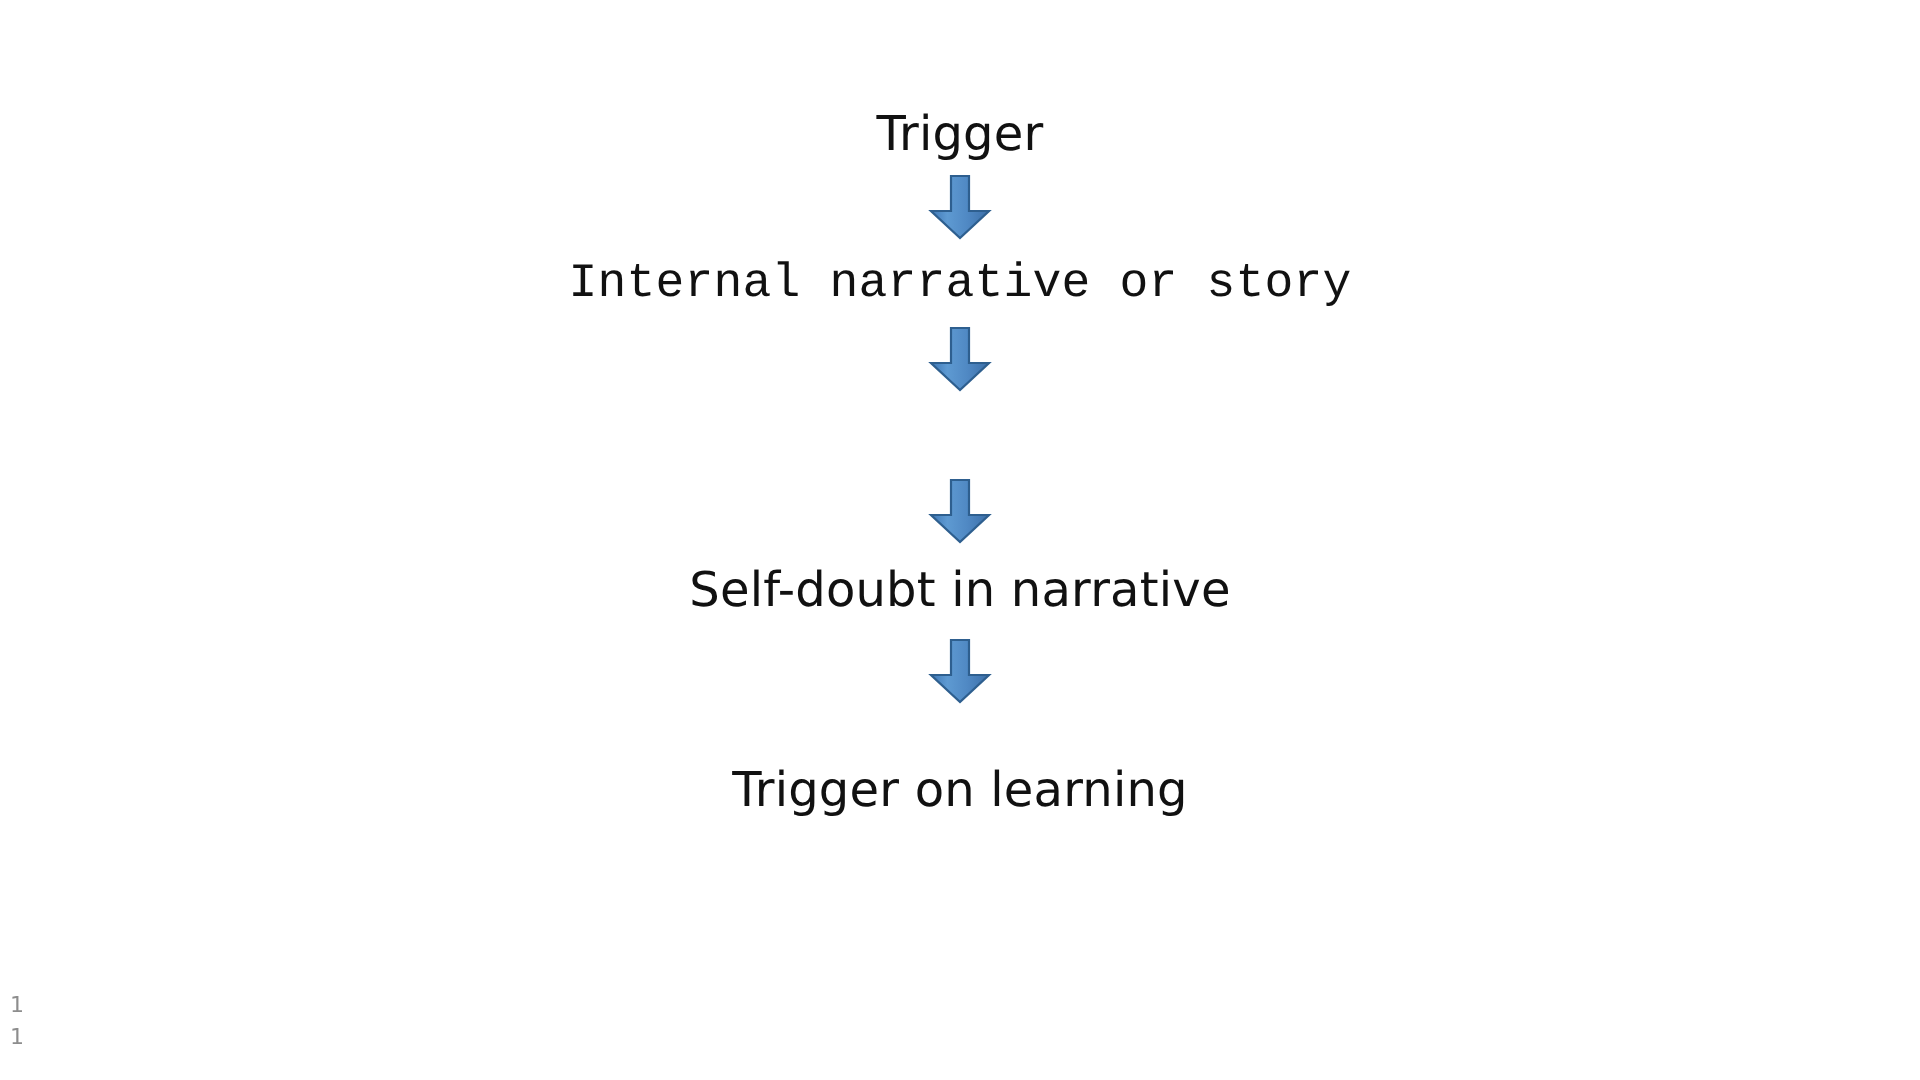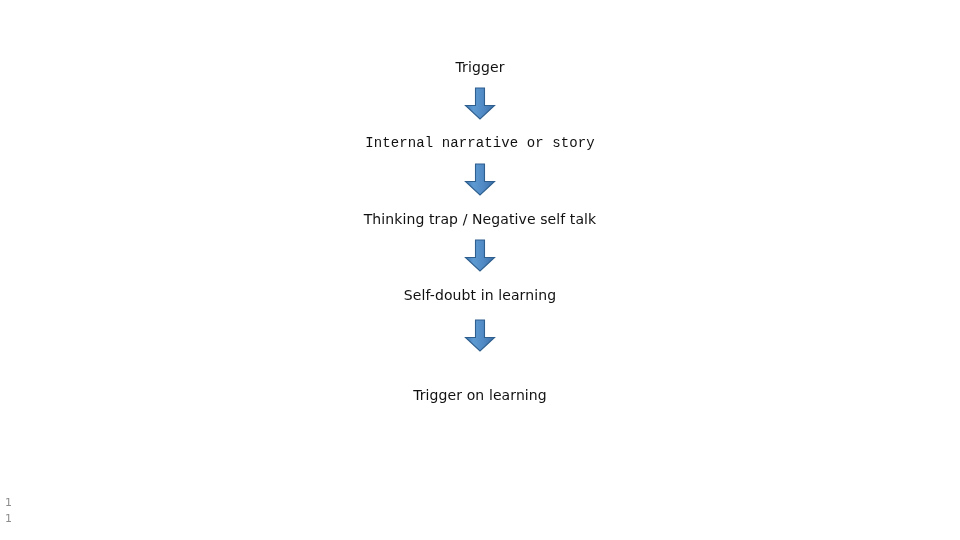--- a/index.html
+++ b/index.html
@@ -26,21 +26,21 @@
     height: 540px;
   }
   .node-text {
     position: absolute;
     left: 0;
     width: 960px;
     text-align: center;
     color: #111111;
     font-family: "DejaVu Sans", "Liberation Sans", sans-serif;
     font-weight: 400;
-    font-size: 14px;
+    font-size: 24px;
     line-height: 24px;
     letter-spacing: 0.1px;
     white-space: nowrap;
   }
   .node-1 { top: 55px; }
   .node-2 { top: 131px; font-family: Liberation Mono, monospace; }
   .node-3 { top: 207px; }
   .node-4 { top: 283px; }
   .node-5 { top: 383px; }
 
@@ -104,37 +104,36 @@
             <stop offset="0%" stop-color="#3F77B5"></stop>
             <stop offset="28%" stop-color="#5E9AD2"></stop>
             <stop offset="62%" stop-color="#5089C4"></stop>
             <stop offset="100%" stop-color="#3C6FA8"></stop>
           </linearGradient>
         </defs>
         <path d="M 11.5 1 L 20.5 1 L 20.5 18.5 L 30.5 18.5 L 16 32 L 1.5 18.5 L 11.5 18.5 Z" fill="url(#ag2)" stroke="#2E5F8F" stroke-width="1.1" stroke-linejoin="miter"></path>
       </svg>
     </div>
 
-    <div class="node-text node-3">Thinking trap / Negative self talk</div>
 
     <div class="arrow arrow-3">
       <svg viewBox="0 0 32 33" xmlns="http://www.w3.org/2000/svg">
         <defs>
           <linearGradient id="ag3" x1="0" y1="0" x2="1" y2="0">
             <stop offset="0%" stop-color="#3F77B5"></stop>
             <stop offset="28%" stop-color="#5E9AD2"></stop>
             <stop offset="62%" stop-color="#5089C4"></stop>
             <stop offset="100%" stop-color="#3C6FA8"></stop>
           </linearGradient>
         </defs>
         <path d="M 11.5 1 L 20.5 1 L 20.5 18.5 L 30.5 18.5 L 16 32 L 1.5 18.5 L 11.5 18.5 Z" fill="url(#ag3)" stroke="#2E5F8F" stroke-width="1.1" stroke-linejoin="miter"></path>
       </svg>
     </div>
 
-    <div class="node-text node-4">Self-doubt in learning</div>
+    <div class="node-text node-4">Self-doubt in narrative</div>
 
     <div class="arrow arrow-4">
       <svg viewBox="0 0 32 33" xmlns="http://www.w3.org/2000/svg">
         <defs>
           <linearGradient id="ag4" x1="0" y1="0" x2="1" y2="0">
             <stop offset="0%" stop-color="#3F77B5"></stop>
             <stop offset="28%" stop-color="#5E9AD2"></stop>
             <stop offset="62%" stop-color="#5089C4"></stop>
             <stop offset="100%" stop-color="#3C6FA8"></stop>
           </linearGradient>

